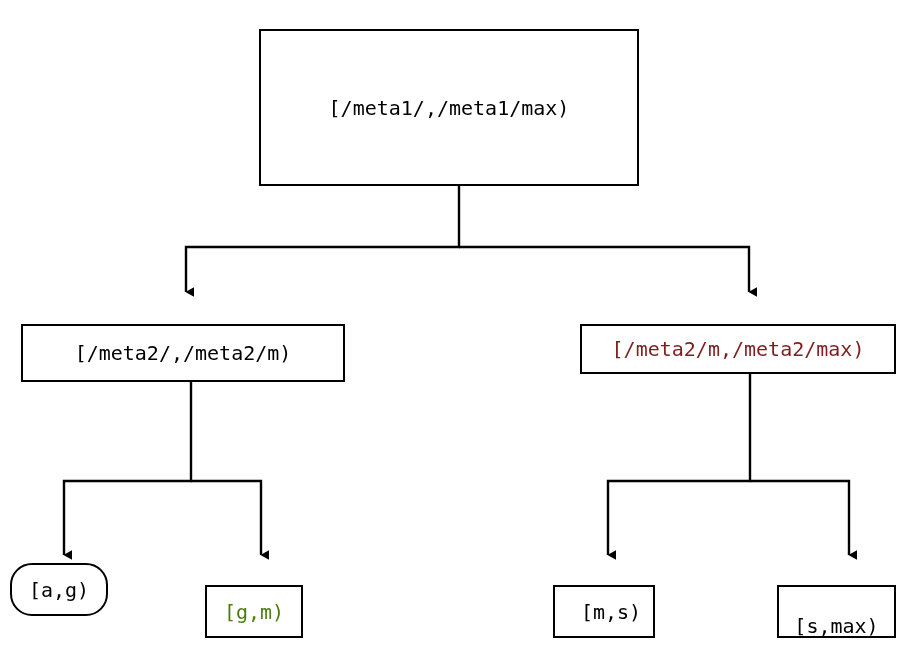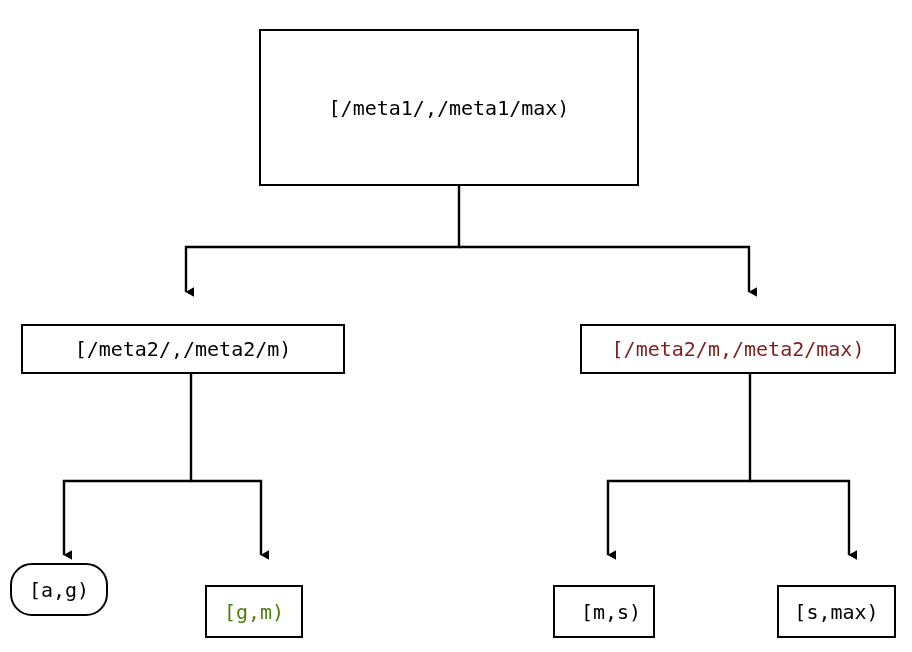--- a/index.html
+++ b/index.html
@@ -70,37 +70,37 @@
     </g>
     <g>
       <path d="M 750 481 L 849 481 L 849 555" fill="none" stroke="#000000" stroke-width="2.4" marker-end="url(#arrowhead)"></path>
     </g>
   </svg>
 
   <div class="node" id="node-root" style="left: 259px; top: 12px; width: 380px; height: 157px; font-size: 20px; border-color: rgb(0, 0, 0); color: rgb(0, 0, 0); margin-top: 17px;">
     <span class="node-label">[/meta1/,/meta1/max)</span>
   </div>
 
-  <div class="node" id="node-mid-left" style="left: 21px; top: 324px; width: 324px; height: 50px; font-size: 20px; border-color: rgb(0, 0, 0); color: rgb(0, 0, 0);">
+  <div class="node" id="node-mid-left" style="left: 21px; top: 324px; width: 324px; height: 58px; font-size: 20px; border-color: rgb(0, 0, 0); color: rgb(0, 0, 0);">
     <span class="node-label">[/meta2/,/meta2/m)</span>
   </div>
 
   <div class="node" id="node-mid-right" style="left: 580px; top: 324px; width: 316px; height: 50px; font-size: 20px; border-color: rgb(0, 0, 0); color: #7f1d1d;">
     <span class="node-label">[/meta2/m,/meta2/max)</span>
   </div>
 
   <div class="node" id="node-leaf-ag" style="left: 10px; top: 563px; width: 98px; height: 53px; font-size: 20px; border-color: rgb(0, 0, 0); color: rgb(0, 0, 0); border-radius: 22px;">
     <span class="node-label">[a,g)</span>
   </div>
 
   <div class="node" id="node-leaf-gm" style="left: 205px; top: 585px; width: 98px; height: 53px; font-size: 20px; border-color: rgb(0, 0, 0); color: #4d7c0f;">
     <span class="node-label">[g,m)</span>
   </div>
 
   <div class="node" id="node-leaf-ms" style="left: 553px; top: 585px; width: 102px; height: 53px; font-size: 20px; border-color: rgb(0, 0, 0); color: rgb(0, 0, 0); padding-left: 14px;">
     <span class="node-label">[m,s)</span>
   </div>
 
-  <div class="node" id="node-leaf-smax" style="left: 777px; top: 585px; width: 119px; height: 53px; font-size: 20px; border-color: rgb(0, 0, 0); color: rgb(0, 0, 0);">
+  <div class="node" id="node-leaf-smax" style="left: 777px; top: 585px; width: 119px; height: 53px; font-size: 20px; border-color: rgb(0, 0, 0); color: rgb(0, 0, 0); align-items: flex-end;">
     <span class="node-label">[s,max)</span>
   </div>
 
 </div>
 
 </body></html>

